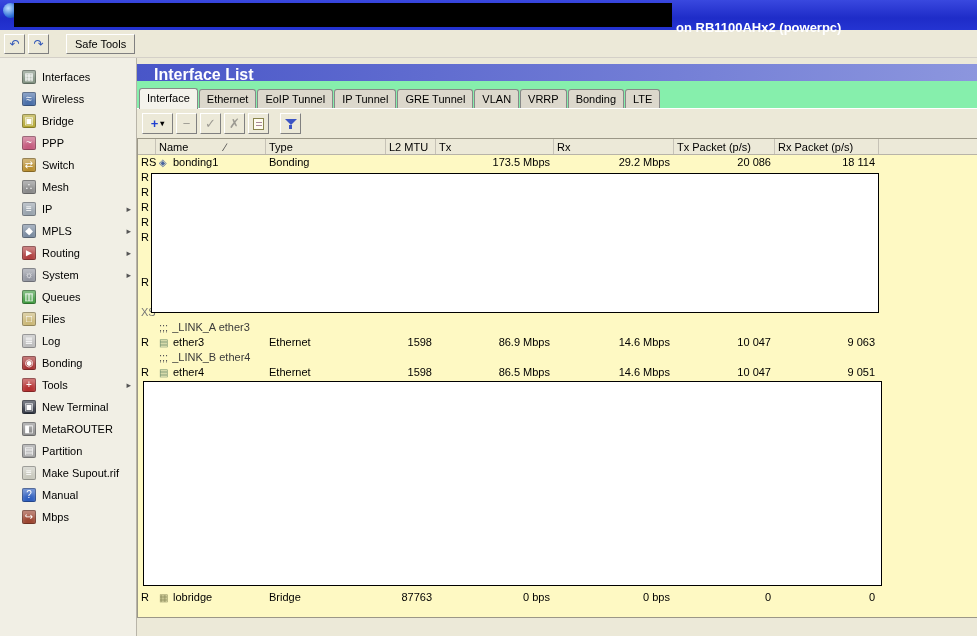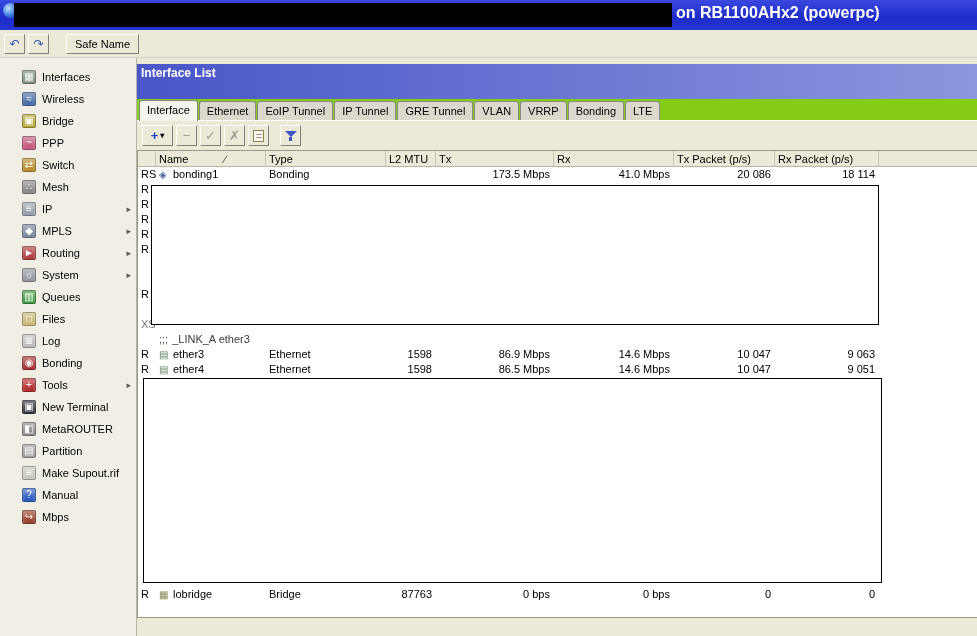--- a/index.html
+++ b/index.html
@@ -4,59 +4,59 @@
 <style>
   *{box-sizing:border-box;margin:0;padding:0}
   html,body{width:977px;height:636px}
   body{overflow:hidden;background:#ECE9D8;font-family:"Liberation Sans",sans-serif;font-size:11px;color:#000}
 
   
   .titlebar{height:30px;background:linear-gradient(to bottom,#3948DF,#1E2CC8 60%,#2434D2);position:relative}
   .app-icon{position:absolute;left:3px;top:3px;width:15px;height:15px;border-radius:50%;
             background:radial-gradient(circle at 35% 35%,#BFE0FF,#2E6FD8 60%,#123C8A)}
   .title-redaction{position:absolute;left:14px;top:3px;width:658px;height:24px;background:#000}
-  .title-text{position:absolute;left:676px;top:4px;font-size:16px;font-weight:bold;color:#fff;white-space:nowrap}
+  .title-text{position:absolute;left:676px;top:20px;font-size:13px;font-weight:bold;color:#fff;white-space:nowrap}
 
   
   .toolbar{height:28px;background:#ECE9D8;display:flex;align-items:center;padding-left:4px;gap:3px;border-bottom:1px solid #D4D0C8}
   .tb-btn{height:20px;min-width:21px;background:#ECE9D8;border:1px solid;border-color:#FFF #808080 #808080 #FFF;
           font-size:12px;display:flex;align-items:center;justify-content:center;color:#2F55B8;cursor:pointer}
   .safe-mode{margin-left:14px;color:#000;font-size:11px;padding:0 8px}
 
   
   .content{display:flex;height:578px}
   .sidebar{width:137px;background:#F1EFE5;border-right:1px solid #B8B4A8;padding-top:8px}
   .menu-item{height:22px;display:flex;align-items:center;padding:0 5px 0 22px;cursor:pointer}
   .menu-icon{width:14px;height:14px;margin-right:6px;border-radius:2px;color:#fff;font-size:10px;line-height:14px;text-align:center;
              box-shadow:inset 0 0 0 1px rgba(0,0,0,.28),inset 0 6px 5px rgba(255,255,255,.35);flex:0 0 auto}
   .menu-label{flex:1;white-space:nowrap}
   .submenu-arrow{color:#555;font-size:9px}
 
   .main{flex:1;display:flex;flex-direction:column;background:#ECE9D8;padding-top:6px}
-  .win-titlebar{height:35px;background:linear-gradient(to right,#4956C8,#8C96DE);color:#fff;font-weight:bold;
-                padding:2px 0 0 4px;font-size:12px}
-  .tabbar{height:22px;display:flex;align-items:flex-end;padding:3px 0 0 2px;background:#84cc16;border-bottom:1px solid #FFF}
+  .win-titlebar{height:17px;background:linear-gradient(to right,#4956C8,#8C96DE);color:#fff;font-weight:bold;
+                padding:2px 0 0 17px;font-size:16px}
+  .tabbar{height:28px;display:flex;align-items:flex-end;padding:3px 0 0 2px;background:#86efac;border-bottom:1px solid #FFF}
   .tab{height:19px;padding:3px 7px 0;background:#DCD8CC;border:1px solid #888;border-bottom:none;border-radius:3px 3px 0 0;
        margin-right:1px;cursor:pointer;white-space:nowrap}
   .tab.active{background:#F4F3EC;height:21px;position:relative;top:1px;font-weight:normal}
   .btnbar{height:29px;background:#ECE9D8;display:flex;align-items:center;gap:3px;padding-left:5px}
   .act-btn{height:21px;min-width:21px;background:#ECE9D8;border:1px solid;border-color:#FFF #808080 #808080 #FFF;
            display:flex;align-items:center;justify-content:center;font-size:13px;cursor:pointer}
   .add-btn{width:31px;color:#1F3FD0;font-weight:bold}
   .add-caret{font-size:8px;color:#000;margin-left:2px}
   .gray-btn{color:#9C9A92}
   .note-icon{width:11px;height:12px;background:#FFFDF0;border:1px solid #8A854E;position:relative}
   .note-icon::before{content:"";position:absolute;left:2px;top:3px;width:6px;height:1px;background:#A89;box-shadow:0 3px 0 #A89}
   .filter-btn{margin-left:8px}
   .funnel{display:flex;flex-direction:column;align-items:center}
   .funnel-top{width:0;height:0;border-left:6px solid transparent;border-right:6px solid transparent;border-top:6px solid #3D55C4}
   .funnel-stem{width:3px;height:4px;background:#3D55C4}
 
   
-  .table-area{flex:1;background:#ffffff;border:1px solid #9B9787;border-right:none;margin-bottom:18px;overflow:hidden;position:relative}
+  .table-area{flex:1;background:#fef9c3;border:1px solid #9B9787;border-right:none;margin-bottom:18px;overflow:hidden;position:relative}
   .table-header{display:flex;height:16px;background:#ECE9D8;border-bottom:1px solid #B8B4A8}
   .hcell{padding:1px 0 0 3px;border-right:1px solid #C6C2B6;display:flex;align-items:center;white-space:nowrap;overflow:hidden;cursor:pointer}
   .hfill{flex:1;border-right:none}
   .sort-glyph{margin-left:36px;color:#444}
   .col-flag{width:18px;flex:0 0 18px}
   .col-name{width:110px;flex:0 0 110px}
   .col-type{width:120px;flex:0 0 120px}
   .col-l2mtu{width:50px;flex:0 0 50px}
   .col-tx{width:118px;flex:0 0 118px}
   .col-rx{width:120px;flex:0 0 120px}
@@ -80,21 +80,21 @@
 
 <div class="titlebar">
   <span class="app-icon"></span>
   <span class="title-redaction"></span>
   <span class="title-text">on RB1100AHx2 (powerpc)</span>
 </div>
 
 <div class="toolbar">
   <button class="tb-btn">↶</button>
   <button class="tb-btn">↷</button>
-  <button class="tb-btn safe-mode">Safe Name</button>
+  <button class="tb-btn safe-mode">Safe Tools</button>
 </div>
 
 <div class="content">
   <div class="sidebar">
       <div class="menu-item">
         <span class="menu-icon" style="background: rgb(126, 143, 126);">▦</span>
         <span class="menu-label">Interfaces</span>
       </div>
       <div class="menu-item">
         <span class="menu-icon" style="background: rgb(74, 111, 168);">≈</span>
@@ -243,21 +243,21 @@
           </div>
           <div class="hcell hfill"></div>
         </div>
       <div>
           <div class="trow">
             <div class="cell col-flag flag">RS</div>
             <div class="cell col-name"><span class="row-icon" style="color: rgb(74, 102, 160);">◈</span><span>bonding1</span></div>
             <div class="cell col-type">Bonding</div>
             <div class="cell col-l2mtu"></div>
             <div class="cell col-tx">173.5 Mbps</div>
-            <div class="cell col-rx">41.0 Mbps</div>
+            <div class="cell col-rx">29.2 Mbps</div>
             <div class="cell col-txp">20 086</div>
             <div class="cell col-rxp">18 114</div>
           </div>
           <div class="redacted-block redact-v1">
             <div class="trow">
               <div class="cell col-flag flag">R</div>
             </div>
             <div class="trow">
               <div class="cell col-flag flag">R</div>
             </div>
@@ -295,20 +295,24 @@
             <div class="cell col-flag flag">R</div>
             <div class="cell col-name"><span class="row-icon" style="color: rgb(106, 138, 106);">▤</span><span>ether3</span></div>
             <div class="cell col-type">Ethernet</div>
             <div class="cell col-l2mtu">1598</div>
             <div class="cell col-tx">86.9 Mbps</div>
             <div class="cell col-rx">14.6 Mbps</div>
             <div class="cell col-txp">10 047</div>
             <div class="cell col-rxp">9 063</div>
           </div>
           <div class="trow">
+            <div class="cell col-flag flag"></div>
+            <div class="cell comment-cell"><span class="comment-marker">;;;</span><span>_LINK_B ether4</span></div>
+          </div>
+          <div class="trow">
             <div class="cell col-flag flag">R</div>
             <div class="cell col-name"><span class="row-icon" style="color: rgb(106, 138, 106);">▤</span><span>ether4</span></div>
             <div class="cell col-type">Ethernet</div>
             <div class="cell col-l2mtu">1598</div>
             <div class="cell col-tx">86.5 Mbps</div>
             <div class="cell col-rx">14.6 Mbps</div>
             <div class="cell col-txp">10 047</div>
             <div class="cell col-rxp">9 051</div>
           </div>
           <div class="redacted-block redact-v2">

